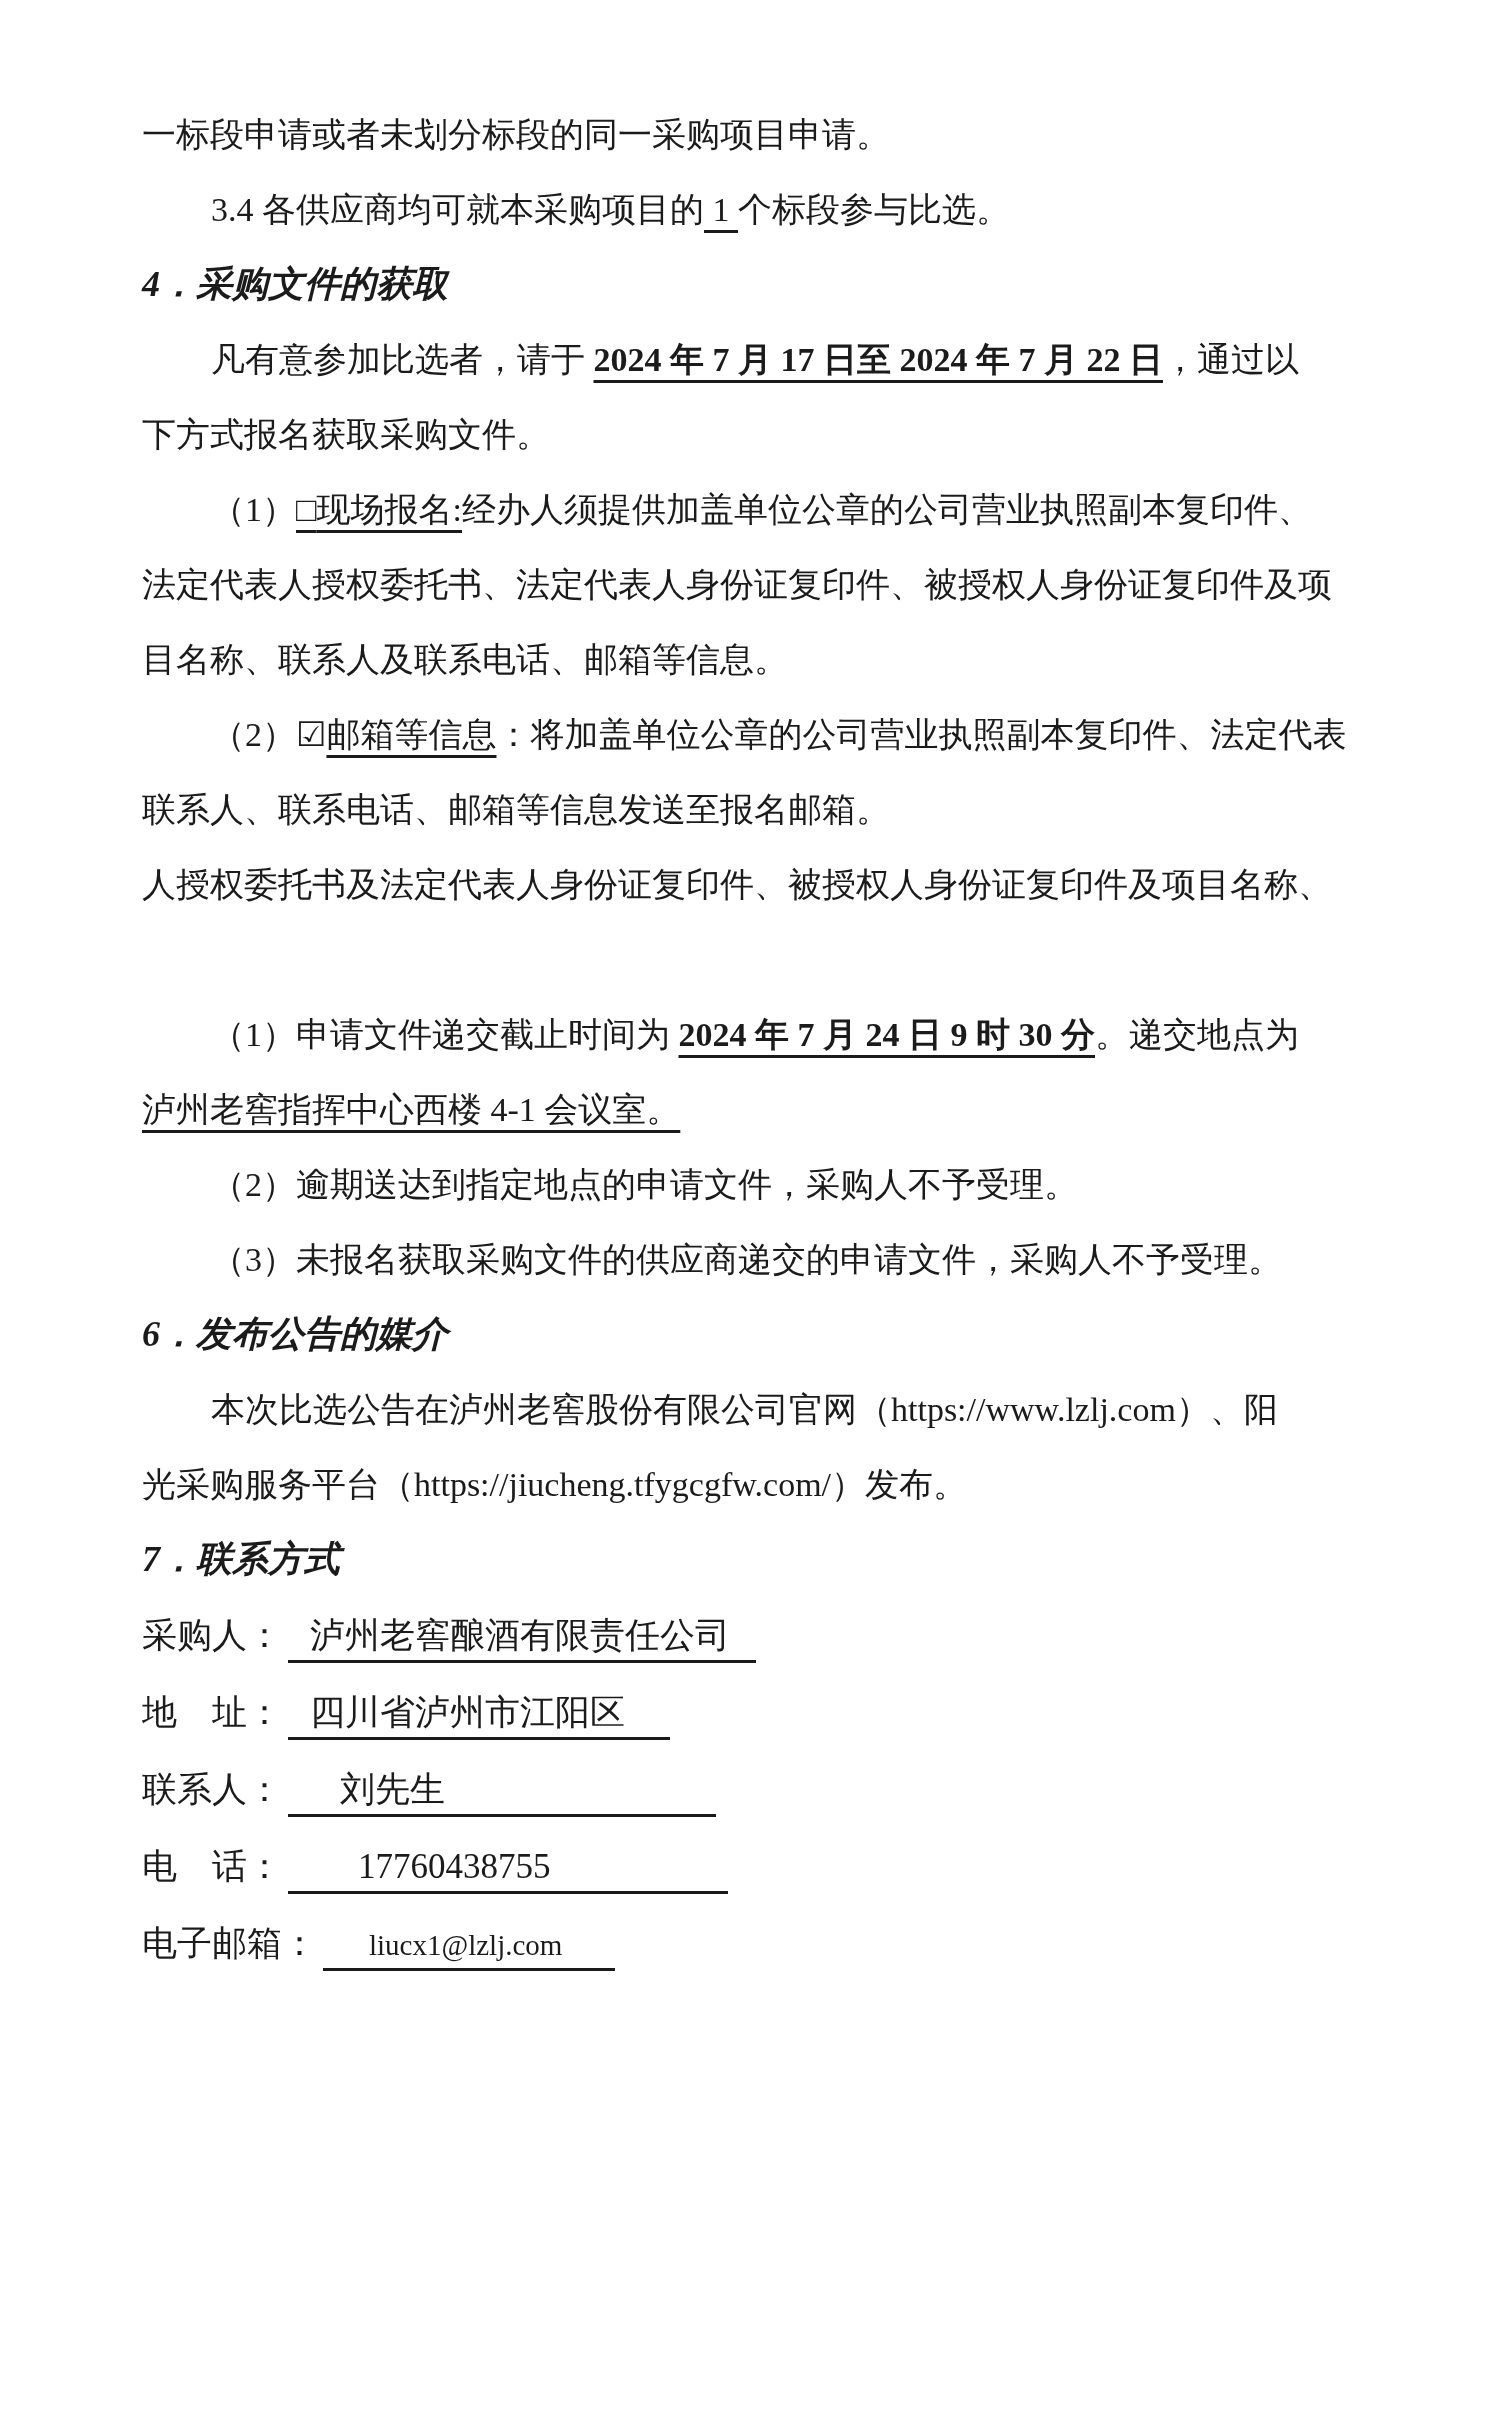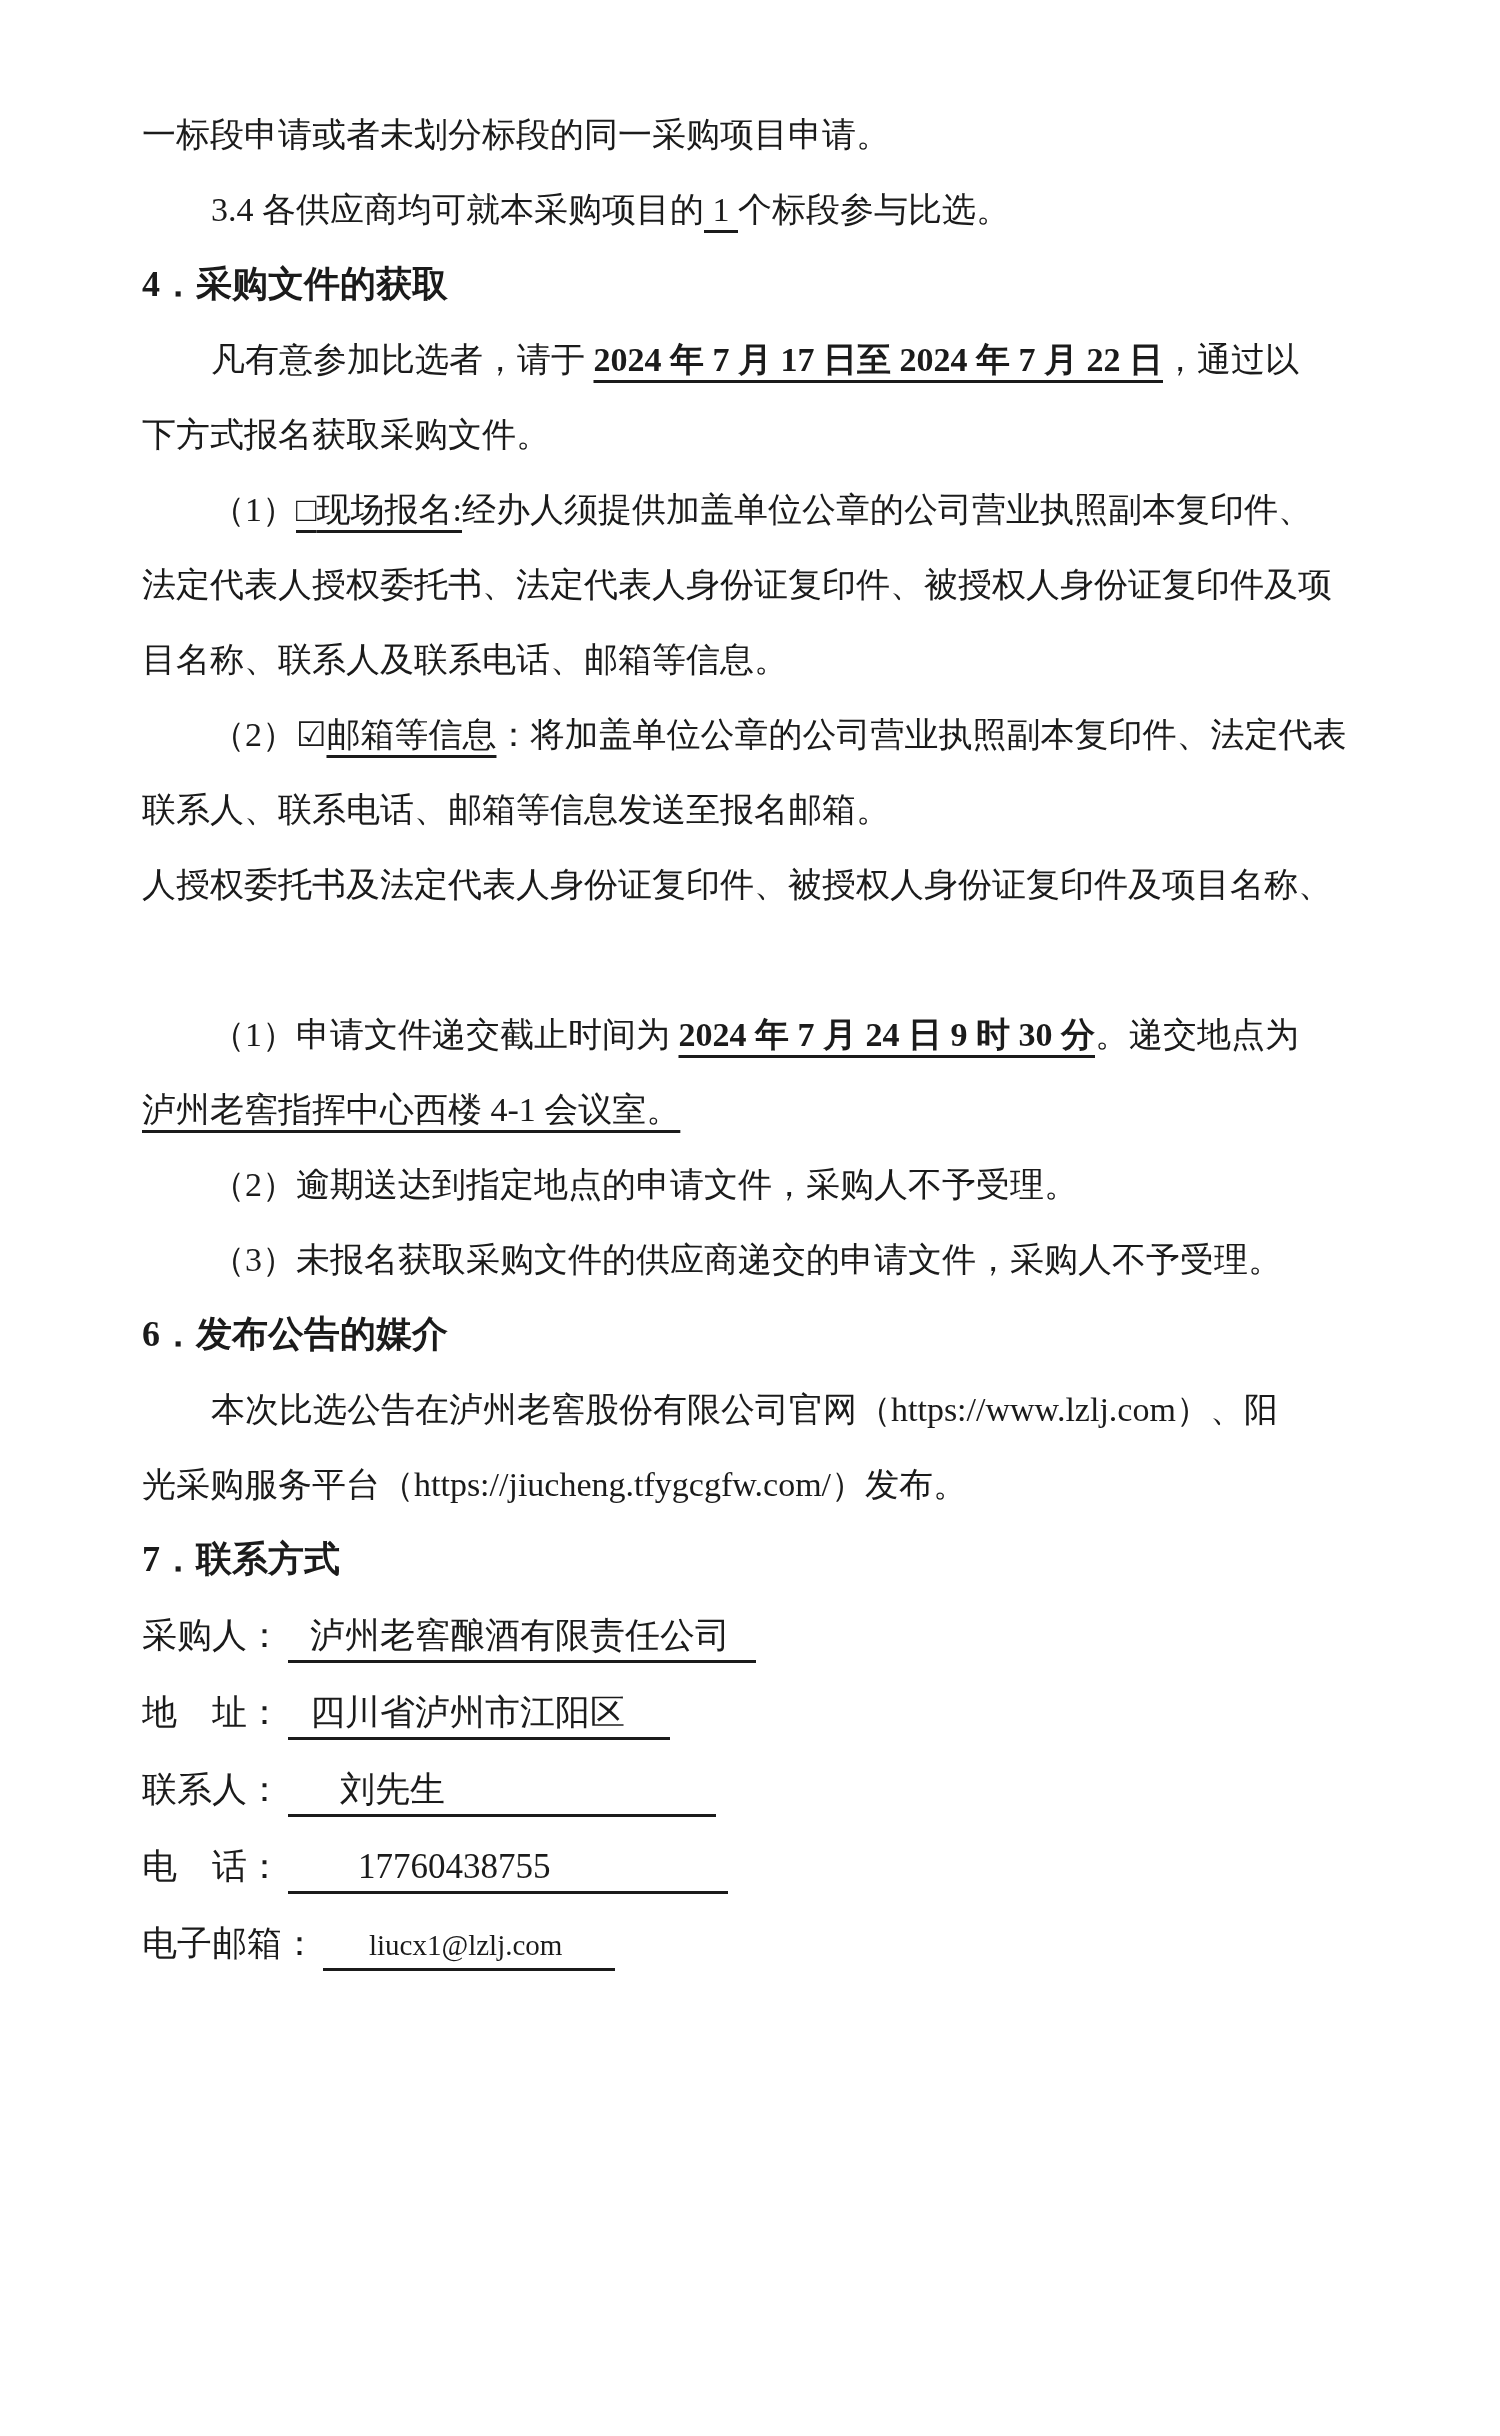--- a/index.html
+++ b/index.html
@@ -10,21 +10,21 @@
     font-family:"Liberation Serif","DejaVu Serif",serif;
   }
   .doc { padding:97px 140px 0 142px; }
   p.line {
     margin:0;
     font-size:34px;
     line-height:75px;
     white-space:pre;
   }
   p.indent { text-indent:69px; }
-  p.heading { font-weight:bold; font-size:36px; }
+  p.heading { font-weight:bold; font-size:36px;font-style:italic; }
   .run { white-space:pre; }
   .u {
     text-decoration:underline;
     text-decoration-thickness:2.5px;
     text-underline-offset:9px;
     text-decoration-color:#1b1b1b;
   }
   .b { font-weight:bold; }
   .spacer { height:75px; }
   p.contact { font-size:35px; line-height:77px; }

